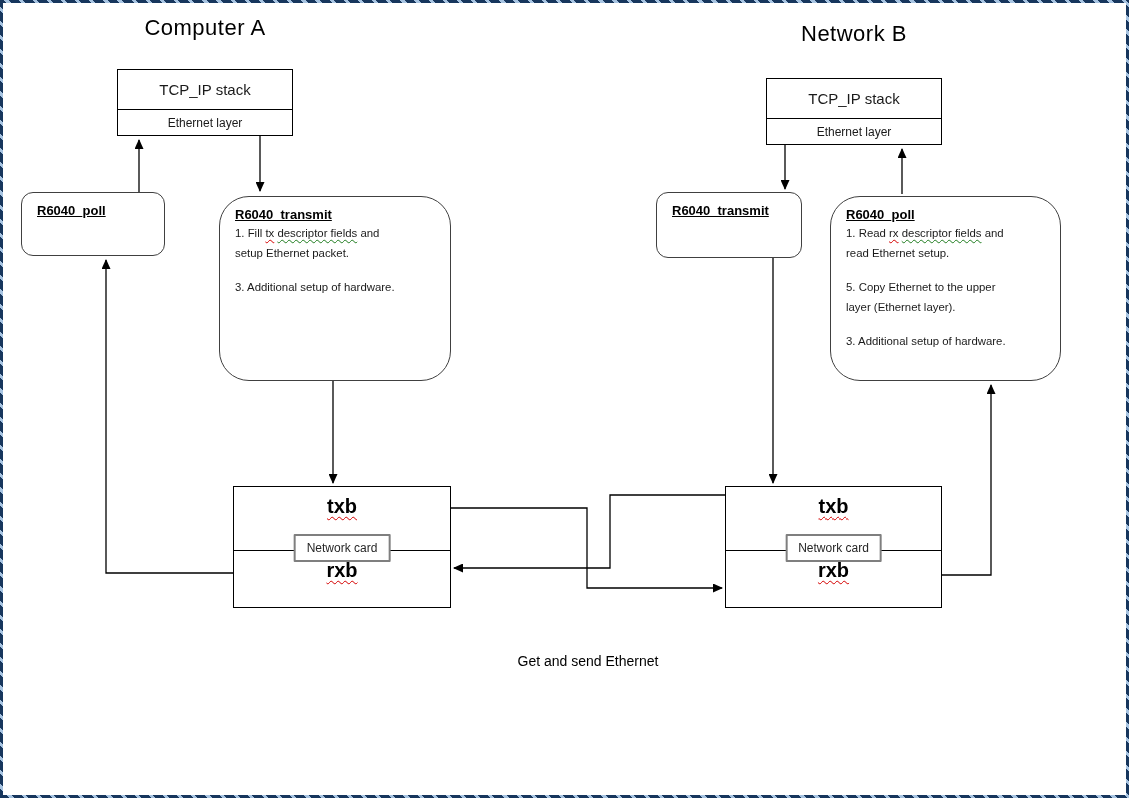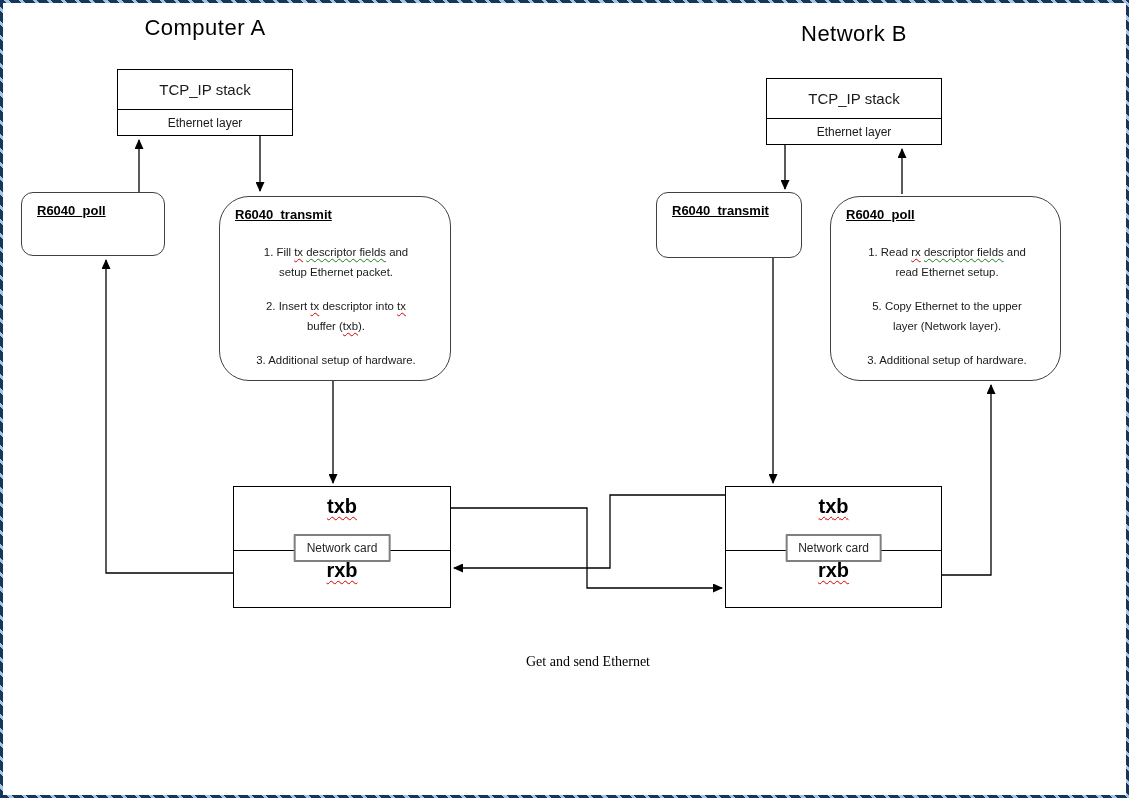--- a/index.html
+++ b/index.html
@@ -27,22 +27,22 @@
 
   .roundbox { position:absolute; background:#fff; border:1.4px solid #404040; }
   .rb-small { border-radius:12px; }
   .rb-big { border-radius:30px; }
   .poll-a     { left:18px;  top:189px; width:144px; height:64px; }
   .transmit-a { left:216px; top:193px; width:232px; height:185px; }
   .transmit-b { left:653px; top:189px; width:146px; height:66px; }
   .poll-b     { left:827px; top:193px; width:231px; height:185px; }
   .rb-pad { padding:9px 15px 0 15px; }
   .rb-title { font-size:13px; font-weight:bold; text-decoration:underline; color:#000;
-              line-height:17px; margin-bottom:19px; }
-  .rb-items { font-size:11.4px; line-height:20px; width:202px;text-align:center; }
+              line-height:17px; }
+  .rb-items { font-size:11.4px; line-height:20px; width:202px; }
   .rb-items .item { margin-bottom:14px; }
 
   .sq-red   { text-decoration-line:underline; text-decoration-style:wavy; text-decoration-color:#d40000;
               text-decoration-thickness:1px; text-underline-offset:2px; text-decoration-skip-ink:none; }
   .sq-green { text-decoration-line:underline; text-decoration-style:wavy; text-decoration-color:#1e7b1e;
               text-decoration-thickness:1px; text-underline-offset:2px; text-decoration-skip-ink:none; }
 
   .netcard { position:absolute; width:218px; height:122px; border:1.3px solid #000; background:#fff; }
   .netcard-a { left:230px; top:483px; }
   .netcard-b { left:722px; top:483px; width:217px; }
@@ -50,21 +50,21 @@
   .nc-buf { position:absolute; left:0; width:100%; text-align:center; font-weight:bold; font-size:20px; color:#000; }
   .nc-txb { top:8px; }
   .nc-rxb { top:72px; }
   .nc-buf span { text-decoration-line:underline; text-decoration-style:wavy; text-decoration-color:#d40000;
                  text-decoration-thickness:1.4px; text-underline-offset:3px; text-decoration-skip-ink:none; }
   .nc-label { position:absolute; left:50%; top:47px; transform:translateX(-50%);
               background:#fff; border:2px solid #7f7f7f; border-radius:1px;
               padding:5px 11px; font-size:12px; color:#262626; white-space:nowrap; }
 
   .caption { position:absolute; left:420px; top:645px; width:330px; text-align:center;
-             font-size:14px; line-height:27px; color:#000;font-family:Liberation Serif, serif; }
+             font-size:14px; line-height:27px; color:#000; }
 </style>
 </head>
 <body>
 
 <div class="canvas">
 
   <svg class="connectors" viewBox="0 0 1129 798" xmlns="http://www.w3.org/2000/svg">
     <defs>
       <marker id="ah" markerUnits="userSpaceOnUse" markerWidth="10" markerHeight="9" viewBox="0 0 10 9" refX="9" refY="4.5" orient="auto">
         <path d="M0,0 L10,4.5 L0,9 z" fill="#000"></path>
@@ -95,21 +95,20 @@
     <div class="rb-pad">
       <div class="rb-title">R6040_poll</div>
     </div>
   </div>
 
   <div class="roundbox rb-big transmit-a">
     <div class="rb-pad">
       <div class="rb-title">R6040_transmit</div>
       <div class="rb-items">
           <div class="item"><span>1. Fill </span><span class="sq-red">tx</span><span> </span><span class="sq-green">descriptor fields</span><span> and</span><br><span>setup Ethernet packet.</span></div>
-          <div class="item"><span>2. Insert </span><span class="sq-red">tx</span><span> descriptor into </span><span class="sq-red">tx</span><br><span>buffer (</span><span class="sq-red">txb</span><span>).</span></div>
           <div class="item"><span>3. Additional setup of hardware.</span></div>
         </div>
     </div>
   </div>
 
   <div class="netcard netcard-a">
     <div class="nc-divider"></div>
     <div class="nc-buf nc-txb"><span>txb</span></div>
     <div class="nc-buf nc-rxb"><span>rxb</span></div>
     <div class="nc-label">Network card</div>
@@ -126,21 +125,21 @@
     <div class="rb-pad">
       <div class="rb-title">R6040_transmit</div>
     </div>
   </div>
 
   <div class="roundbox rb-big poll-b">
     <div class="rb-pad">
       <div class="rb-title">R6040_poll</div>
       <div class="rb-items">
           <div class="item"><span>1. Read </span><span class="sq-red">rx</span><span> </span><span class="sq-green">descriptor fields</span><span> and</span><br><span>read Ethernet setup.</span></div>
-          <div class="item"><span>5. Copy Ethernet to the upper</span><br><span>layer (Network layer).</span></div>
+          <div class="item"><span>5. Copy Ethernet to the upper</span><br><span>layer (Ethernet layer).</span></div>
           <div class="item"><span>3. Additional setup of hardware.</span></div>
         </div>
     </div>
   </div>
 
   <div class="netcard netcard-b">
     <div class="nc-divider"></div>
     <div class="nc-buf nc-txb"><span>txb</span></div>
     <div class="nc-buf nc-rxb"><span>rxb</span></div>
     <div class="nc-label">Network card</div>

